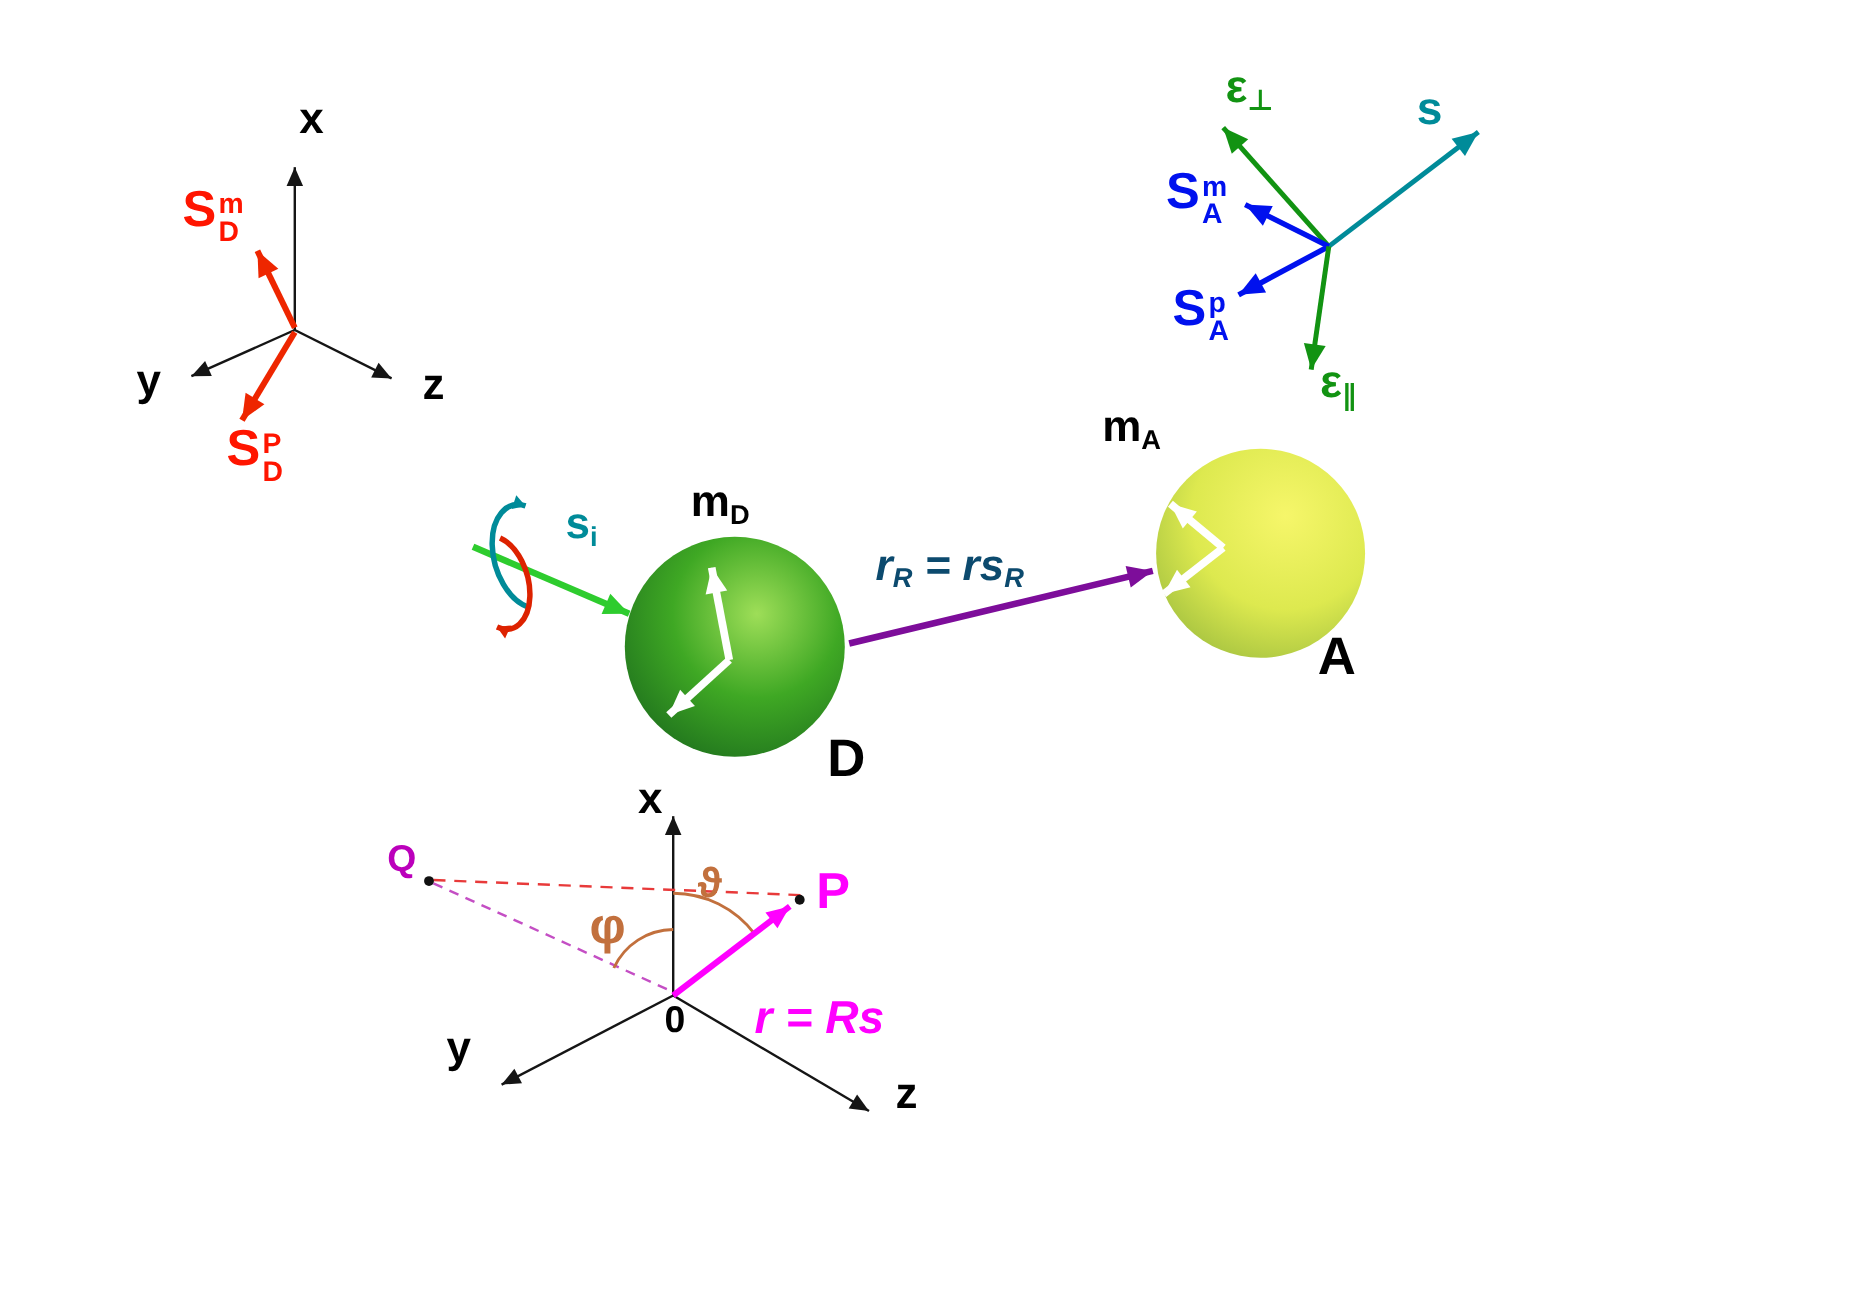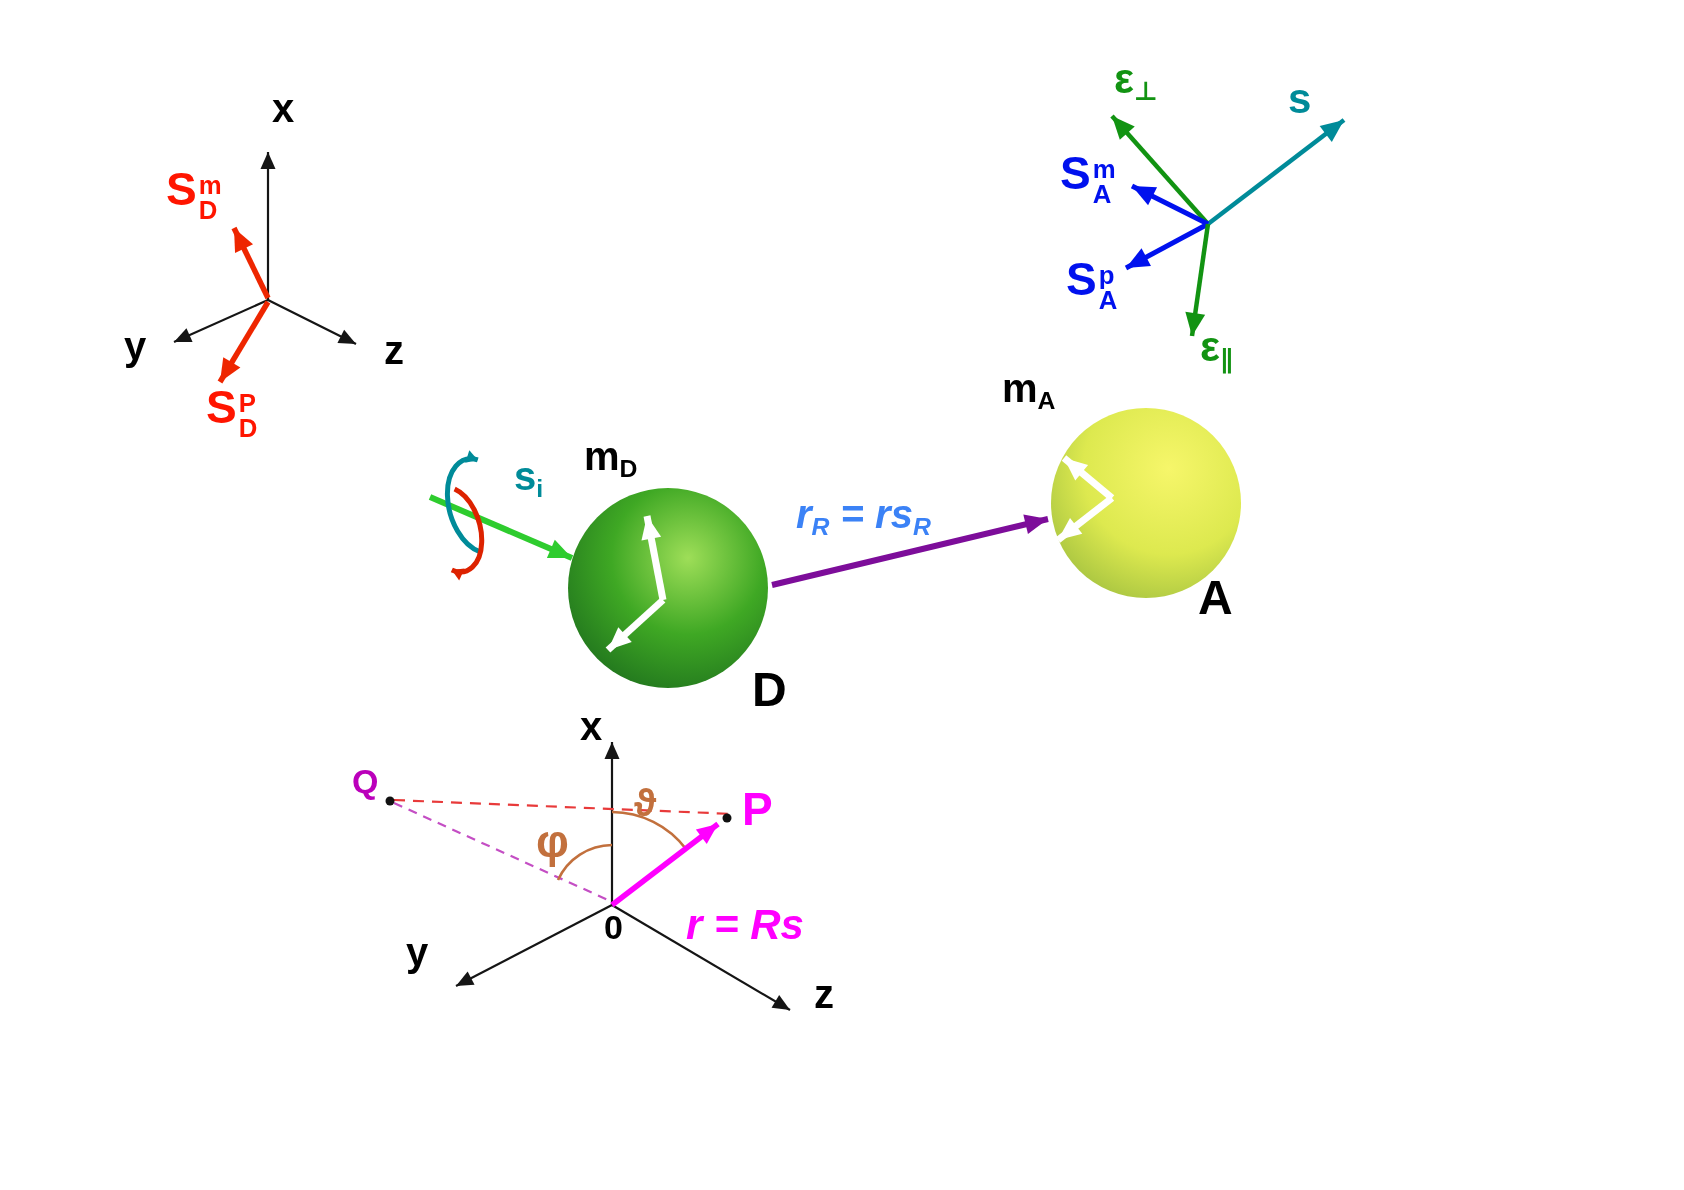--- a/index.html
+++ b/index.html
@@ -5,21 +5,21 @@
   html,body{margin:0;padding:0;background:#ffffff;}
   #figure{position:relative;width:1684px;height:1190px;background:#ffffff;overflow:hidden;
           font-family:"Liberation Sans","DejaVu Sans",sans-serif;}
   #scene{position:absolute;left:0;top:0;}
   .lbl{position:absolute;font-weight:bold;white-space:nowrap;line-height:1;}
   .black{color:#000000;}
   .red{color:#ff1500;}
   .green{color:#129312;}
   .teal{color:#008b99;}
   .blue{color:#0011ee;}
-  .purple{color:#3b82f6;}
+  .purple{color:#0c4a6e;}
   .magenta{color:#ff00ff;}
   .qpurple{color:#bb00bb;}
   .brown{color:#c2703d;}
   .sz34{font-size:34px;} .sz38{font-size:38px;} .sz40{font-size:40px;}
   .sz42{font-size:42px;} .sz46{font-size:46px;} .sz48{font-size:48px;}
   .supsub{display:inline-block;vertical-align:-0.30em;line-height:0.95;margin-left:2px;}
   .supsub span{display:block;font-size:0.56em;}
   .sub{font-size:0.62em;vertical-align:-0.28em;}
   .it{font-style:italic;}
 </style>
@@ -134,21 +134,21 @@
   <div class="lbl green sz42" style="left:1114px;top:58px"><span>ε</span><span class="sub">⊥</span></div>
 
   <div class="lbl teal sz42" style="left:1288px;top:78px">s</div>
 
   <div class="lbl blue sz46" style="left:1060px;top:150px"><span>S</span><span class="supsub"><span>m</span><span>A</span></span></div>
 
   <div class="lbl blue sz46" style="left:1066px;top:256px"><span>S</span><span class="supsub"><span>p</span><span>A</span></span></div>
 
   <div class="lbl green sz42" style="left:1200px;top:326px"><span>ε</span><span class="sub">∥</span></div>
 
-  <div class="lbl black sz40" style="left:584px;top:436px"><span>m</span><span class="sub">D</span></div>
+  <div class="lbl black sz40" style="left:628px;top:436px"><span>m</span><span class="sub">D</span></div>
 
   <div class="lbl black sz40" style="left:1002px;top:368px"><span>m</span><span class="sub">A</span></div>
 
   <div class="lbl black sz48" style="left:752px;top:666px">D</div>
   <div class="lbl black sz48" style="left:1198px;top:574px">A</div>
 
   <div class="lbl teal sz40" style="left:514px;top:456px"><span>s</span><span class="sub">i</span></div>
 
   <div class="lbl purple sz40 it" style="left:796px;top:494px"><span><span>r</span><span class="sub">R</span></span><span> = </span><span><span>r</span><span>s</span><span class="sub">R</span></span></div>
 

